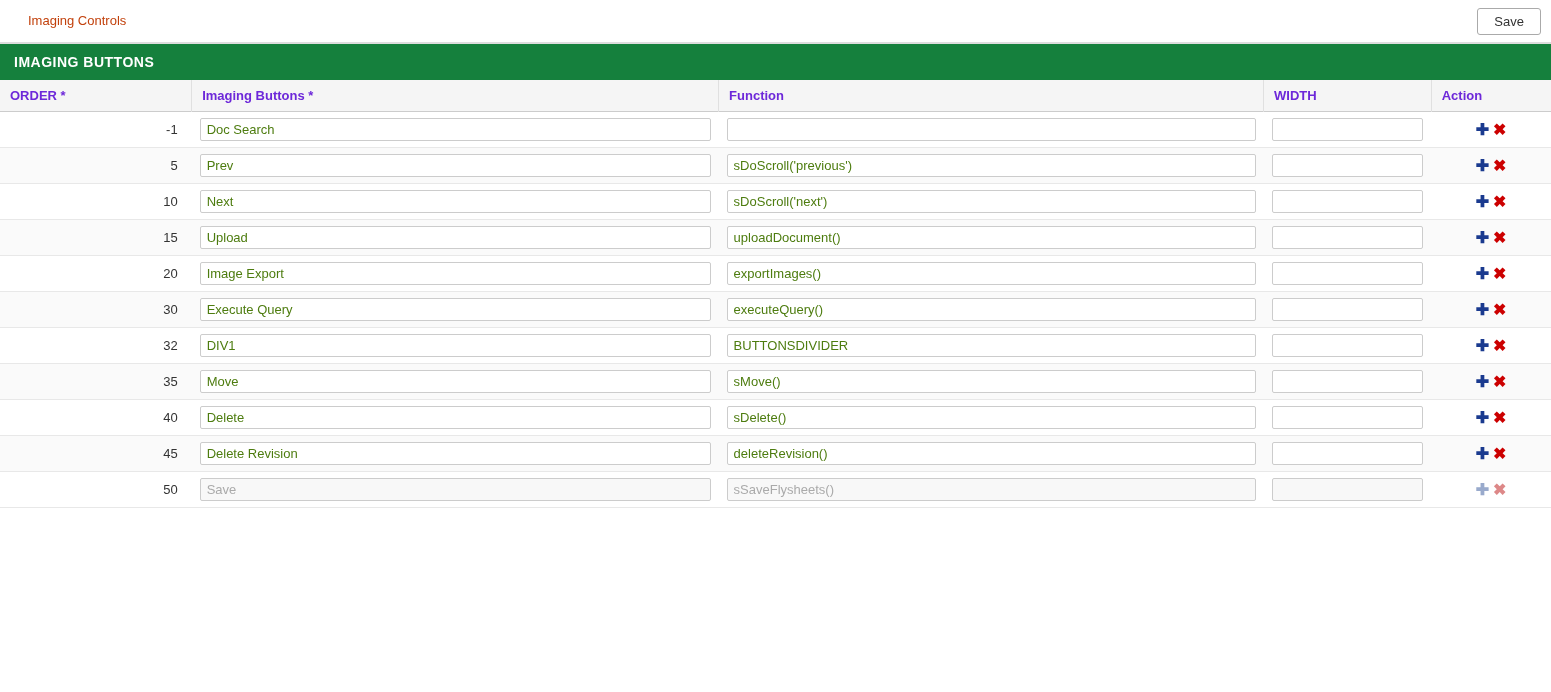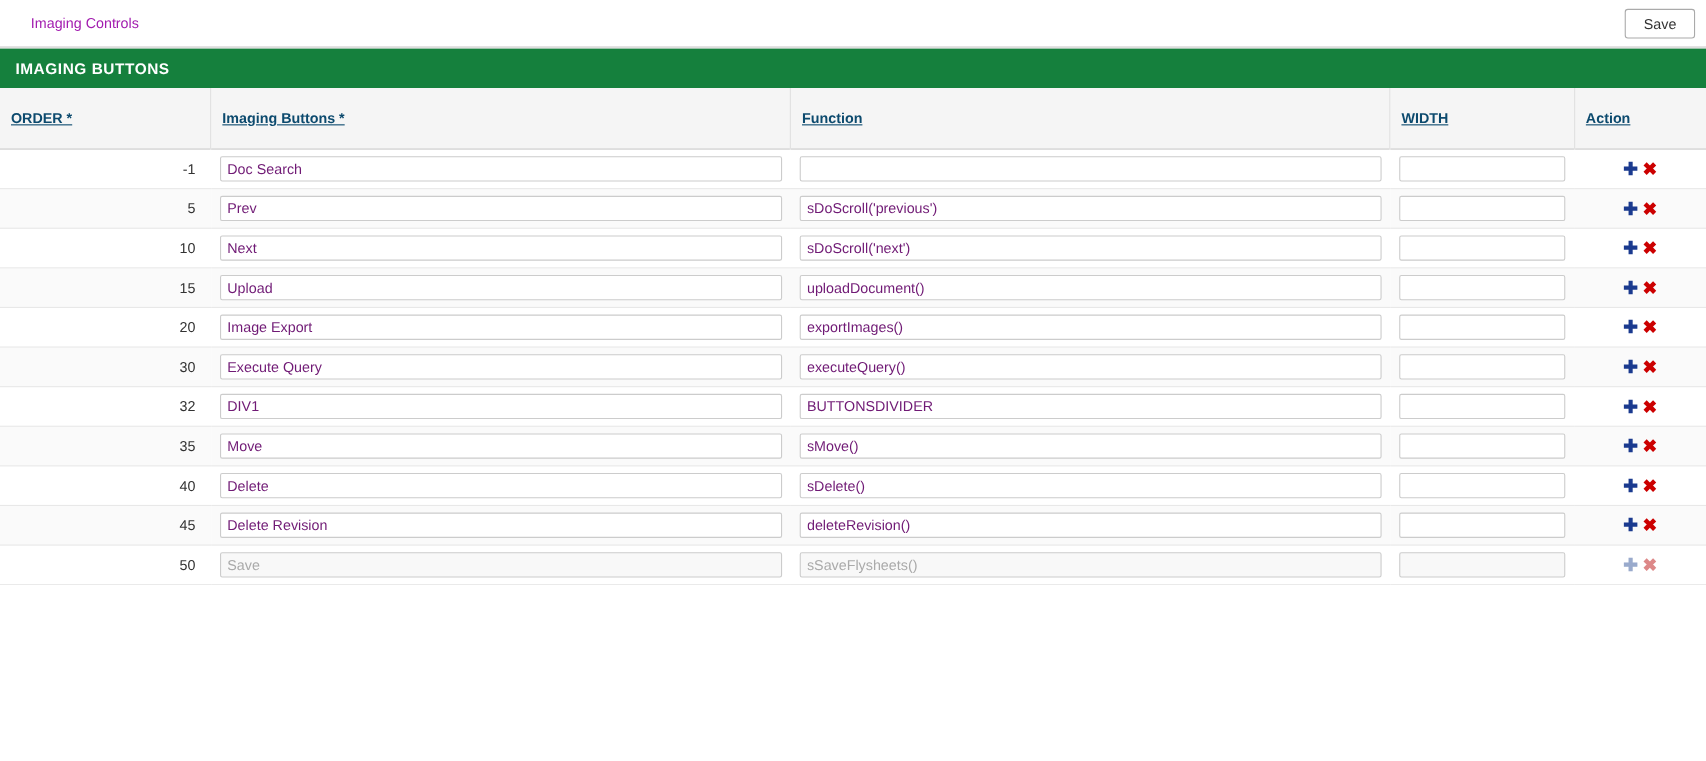--- a/index.html
+++ b/index.html
@@ -33,21 +33,21 @@
       white-space: nowrap;
     }
 
     .tab.active {
       color: #4a90d9;
       border-bottom: 3px solid #4a90d9;
       font-weight: bold;
     }
 
     .tab:not(.active) {
-      color: #a21caf;
+      color: #c2410c;
       font-weight: normal;
       text-align: center;
     }
 
     .save-btn {
       margin-left: auto;
       padding: 5px 16px;
       background: #fff;
       border: 1px solid #aaa;
       border-radius: 3px;
@@ -74,27 +74,26 @@
       width: 100%;
       border-collapse: collapse;
     }
 
     thead tr {
       background: #f5f5f5;
       border-bottom: 1px solid #ccc;
     }
 
     thead th {
-      padding: 20px 10px;
+      padding: 8px 10px;
       text-align: left;
       font-weight: bold;
-      color: #0c4a6e;
+      color: #6d28d9;
       border-right: 1px solid #e0e0e0;
       white-space: nowrap;
-      text-decoration: underline;
     }
 
     thead th:first-child {
       width: 160px;
     }
 
     thead th:nth-child(2) {
       width: 440px;
     }
 
@@ -137,21 +136,21 @@
       color: #333;
       padding-right: 4px;
     }
 
     .text-input {
       width: 100%;
       border: 1px solid #ccc;
       padding: 3px 6px;
       border-radius: 2px;
       background: #fff;
-      color: #701a75;
+      color: #4d7c0f;
     }
 
     .text-input.disabled-row {
       color: #aaa;
       background: #f8f8f8;
     }
 
     .action-cell {
       text-align: center;
       white-space: nowrap;

